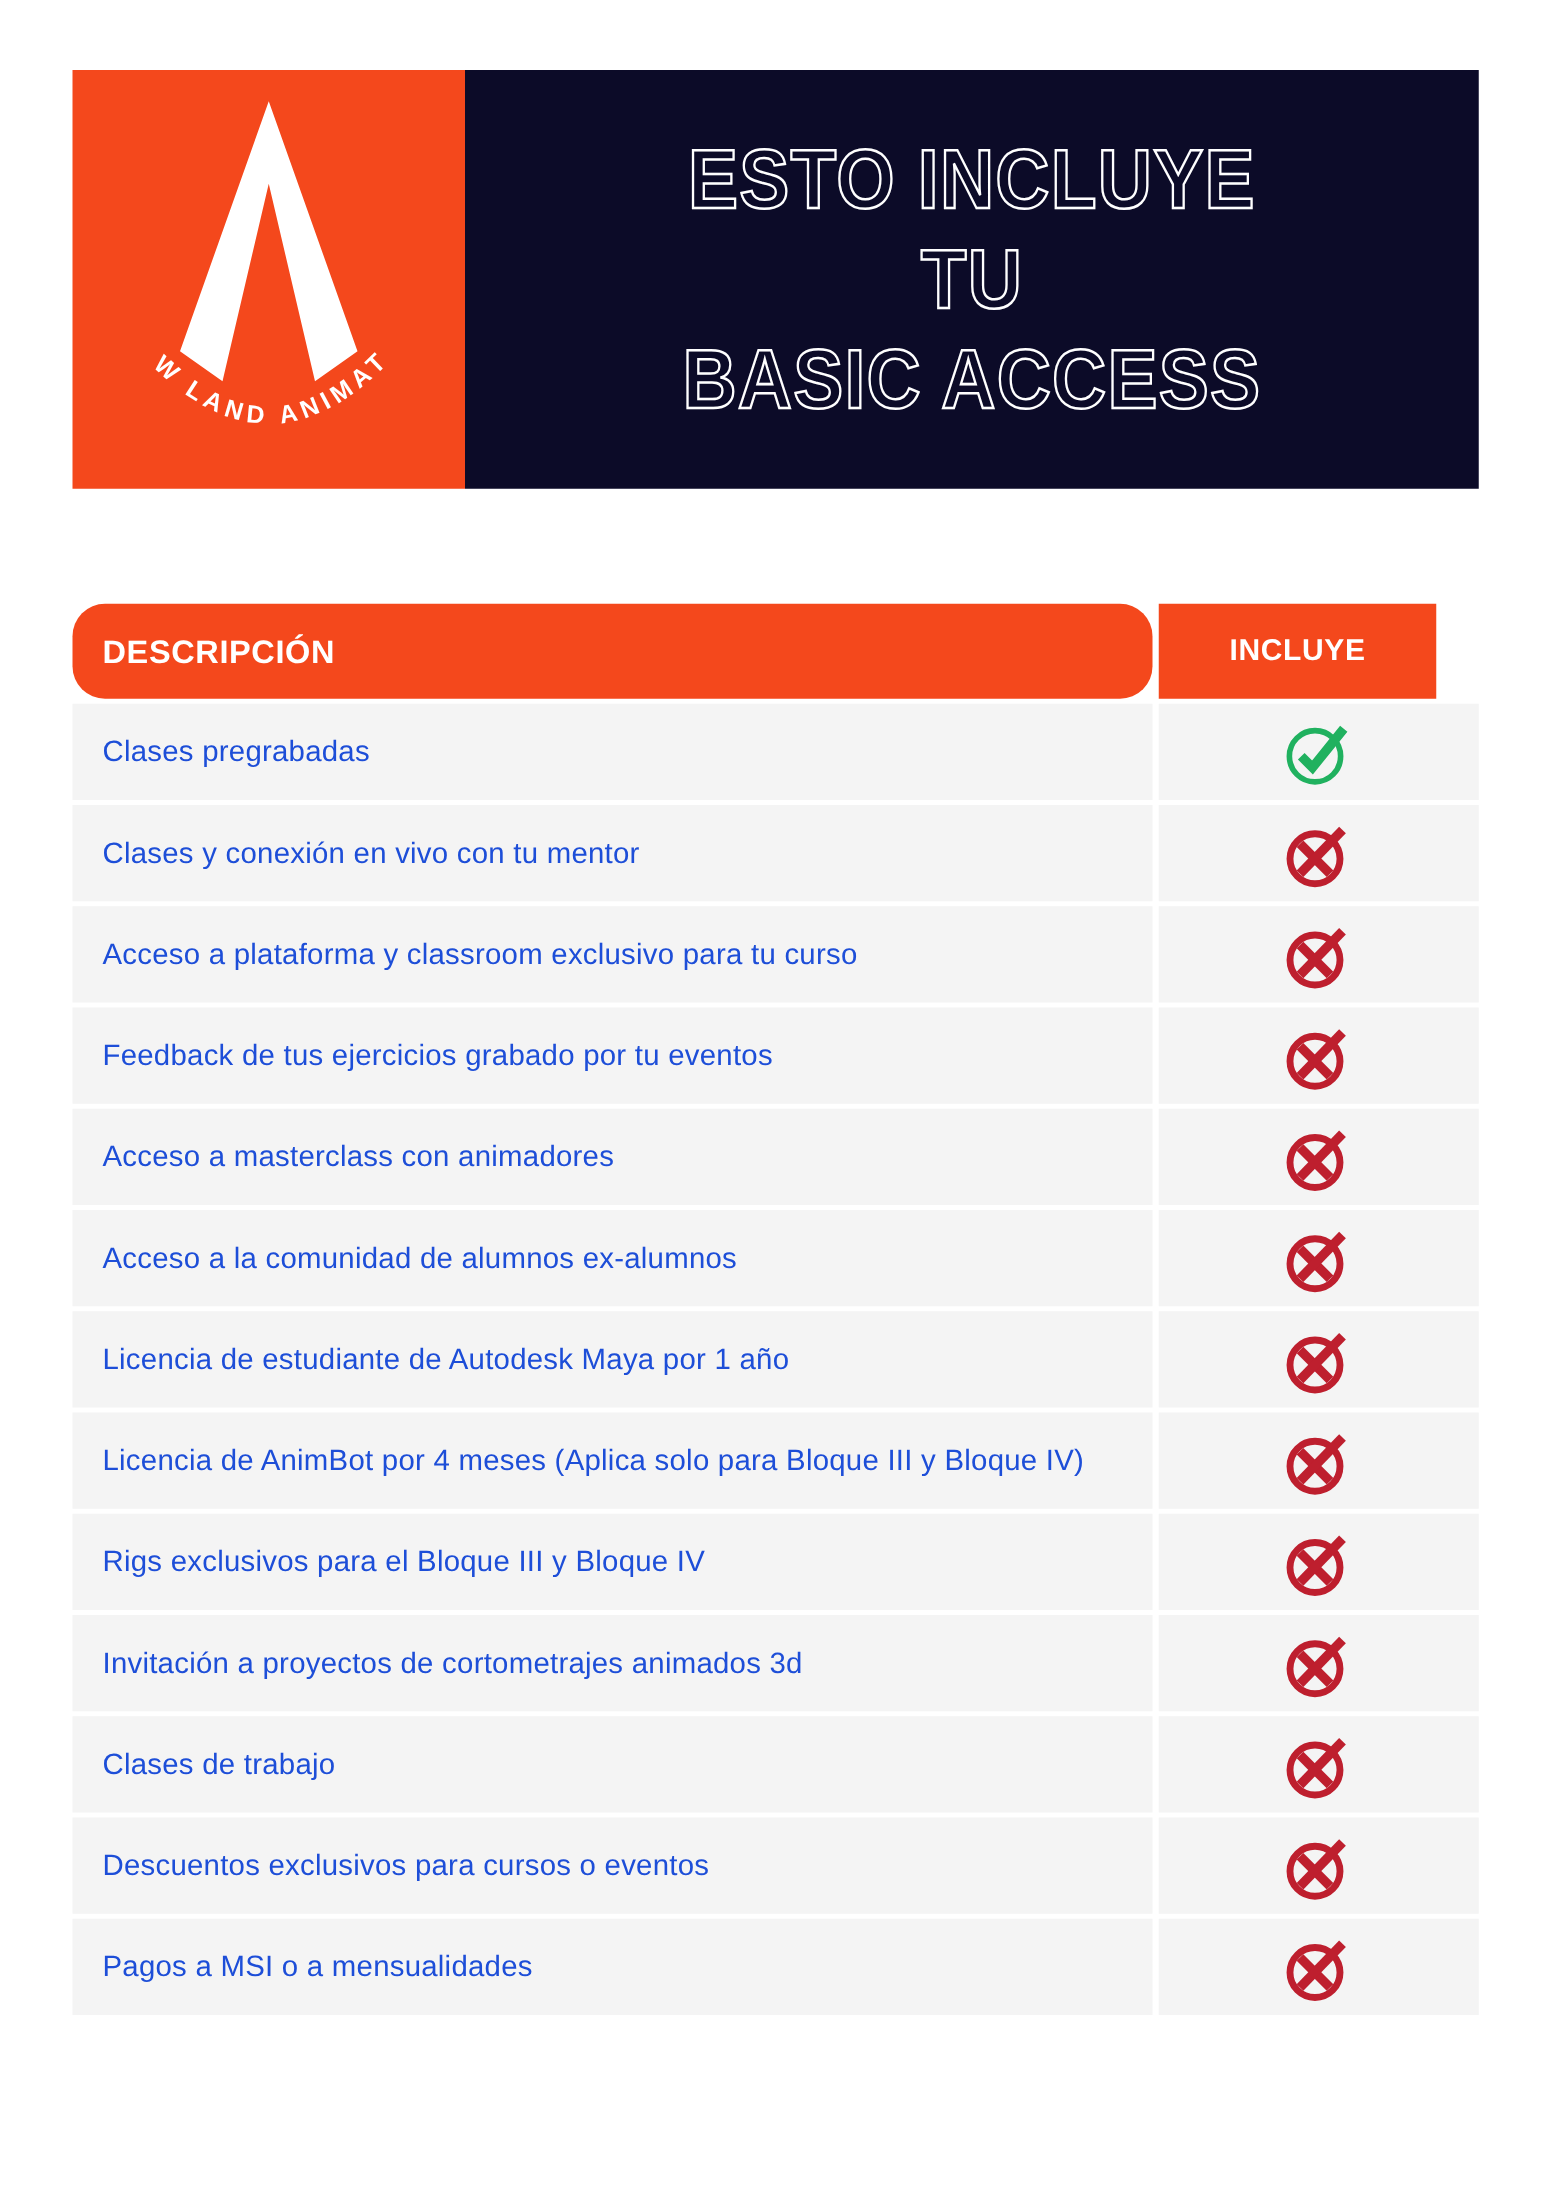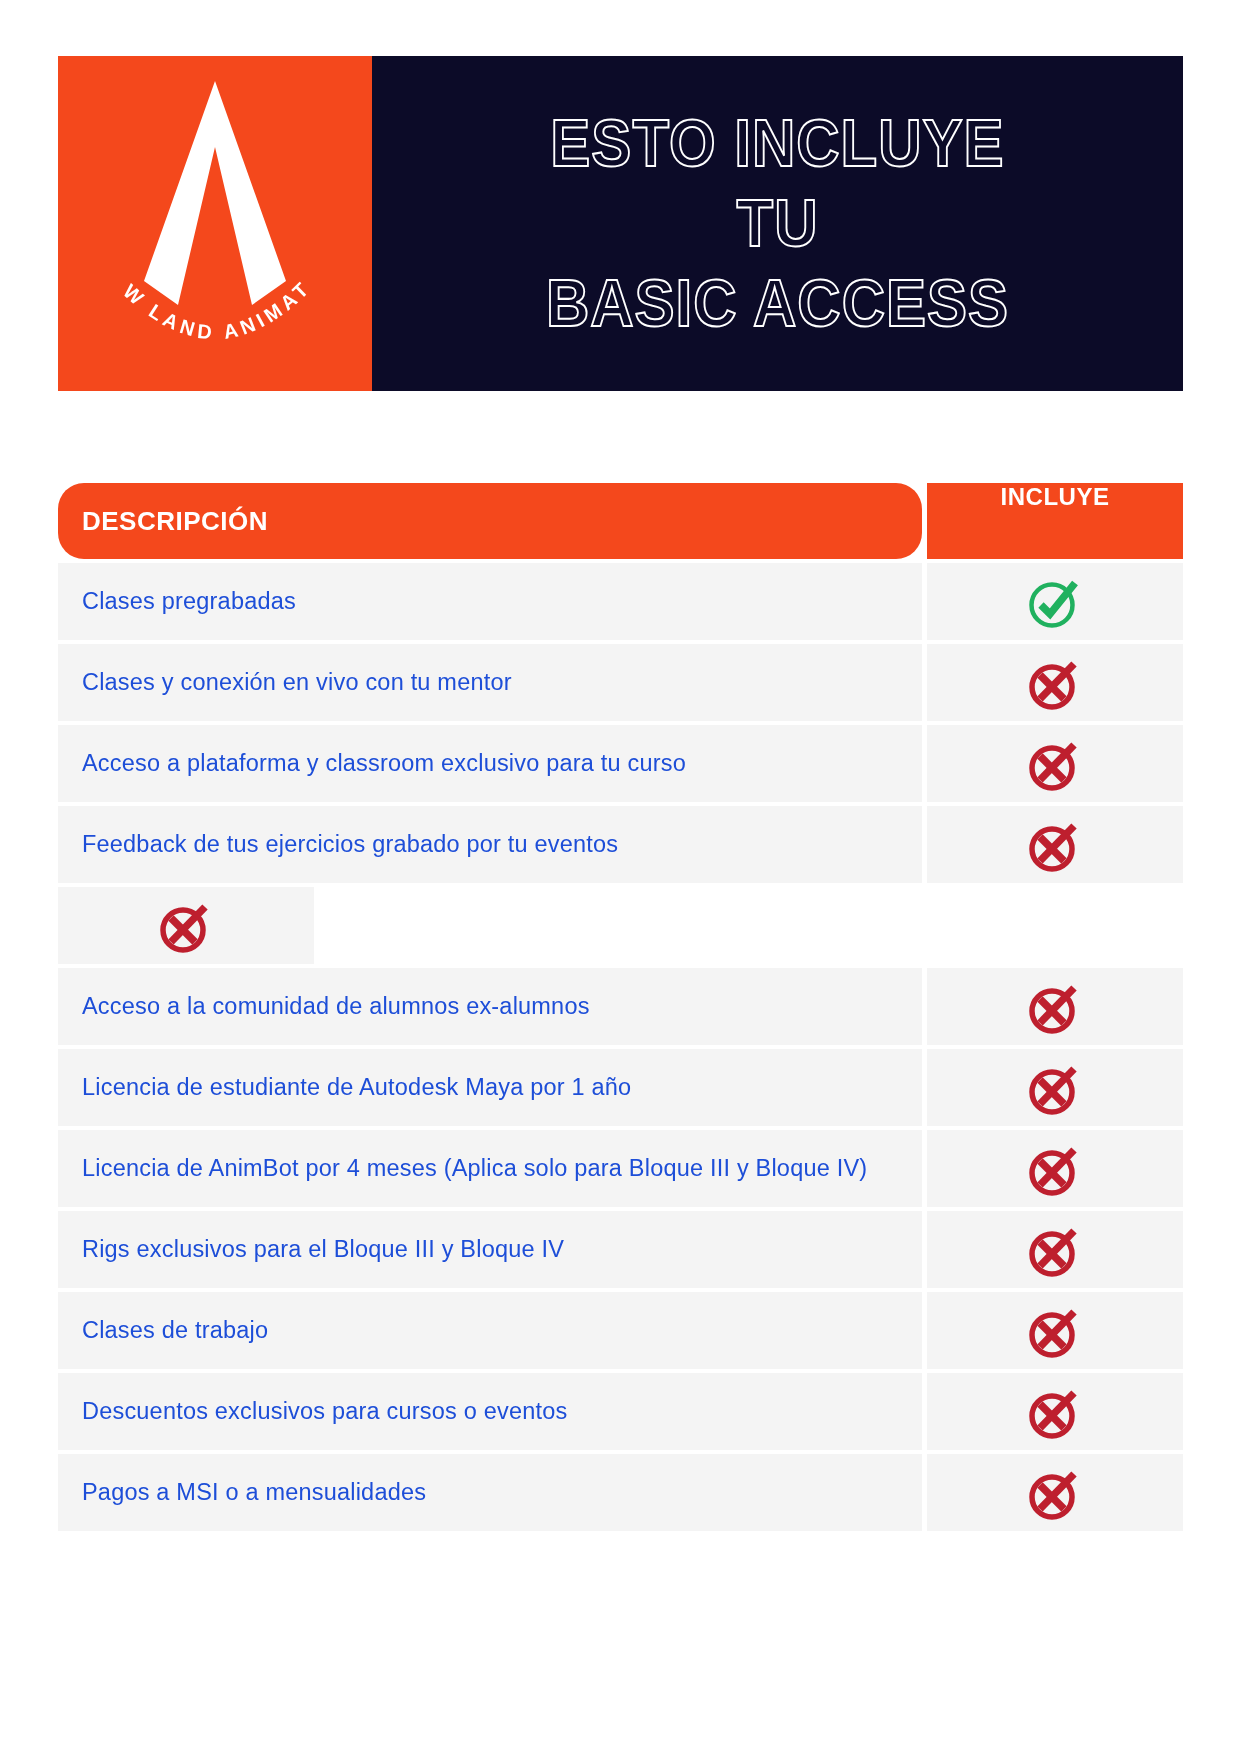--- a/index.html
+++ b/index.html
@@ -71,23 +71,23 @@
     width: 864px;
     margin-right: 5px;
     display: flex;
     align-items: center;
     padding-left: 24px;
     box-sizing: border-box;
     border-radius: 26px;
   }
   .t-header .cell-inc {
     background: #F4481C;
-    width: 256px;
-    display: flex;
-    align-items: flex-start;
+    width: 222px;
+    display: flex;
+    align-items: center;
     justify-content: center;
   }
   .t-header .h-label {
     color: #ffffff;
     font-weight: 700;
     font-size: 26px;
     letter-spacing: 0.5px;
   }
   .t-header .cell-inc .h-label { font-size: 24px; }
 
@@ -200,20 +200,23 @@
 
       <svg class="status-icon" width="58" height="60" viewBox="0 0 58 60" style="display: block;">
         <circle cx="26" cy="34" r="20" fill="none" stroke="#BE1F2E" stroke-width="5.5"></circle>
         <path d="M14 22 L38 46" fill="none" stroke="#BE1F2E" stroke-width="7.5"></path>
         <path d="M14 46 L48 11" fill="none" stroke="#BE1F2E" stroke-width="7.5"></path>
       </svg>
     </div>
   </div>
 
   <div class="t-row">
+    <div class="cell-desc">
+      <span class="desc-text">Acceso a masterclass con animadores</span>
+    </div>
     <div class="cell-inc">
 
       <svg class="status-icon" width="58" height="60" viewBox="0 0 58 60" style="display: block;">
         <circle cx="26" cy="34" r="20" fill="none" stroke="#BE1F2E" stroke-width="5.5"></circle>
         <path d="M14 22 L38 46" fill="none" stroke="#BE1F2E" stroke-width="7.5"></path>
         <path d="M14 46 L48 11" fill="none" stroke="#BE1F2E" stroke-width="7.5"></path>
       </svg>
     </div>
   </div>
 
@@ -266,20 +269,33 @@
     <div class="cell-inc">
 
       <svg class="status-icon" width="58" height="60" viewBox="0 0 58 60" style="display: block;">
         <circle cx="26" cy="34" r="20" fill="none" stroke="#BE1F2E" stroke-width="5.5"></circle>
         <path d="M14 22 L38 46" fill="none" stroke="#BE1F2E" stroke-width="7.5"></path>
         <path d="M14 46 L48 11" fill="none" stroke="#BE1F2E" stroke-width="7.5"></path>
       </svg>
     </div>
   </div>
 
+  <div class="t-row">
+    <div class="cell-desc">
+      <span class="desc-text">Invitación a proyectos de cortometrajes animados 3d</span>
+    </div>
+    <div class="cell-inc">
+
+      <svg class="status-icon" width="58" height="60" viewBox="0 0 58 60" style="display: block;">
+        <circle cx="26" cy="34" r="20" fill="none" stroke="#BE1F2E" stroke-width="5.5"></circle>
+        <path d="M14 22 L38 46" fill="none" stroke="#BE1F2E" stroke-width="7.5"></path>
+        <path d="M14 46 L48 11" fill="none" stroke="#BE1F2E" stroke-width="7.5"></path>
+      </svg>
+    </div>
+  </div>
 
   <div class="t-row">
     <div class="cell-desc">
       <span class="desc-text">Clases de trabajo</span>
     </div>
     <div class="cell-inc">
 
       <svg class="status-icon" width="58" height="60" viewBox="0 0 58 60" style="display: block;">
         <circle cx="26" cy="34" r="20" fill="none" stroke="#BE1F2E" stroke-width="5.5"></circle>
         <path d="M14 22 L38 46" fill="none" stroke="#BE1F2E" stroke-width="7.5"></path>

